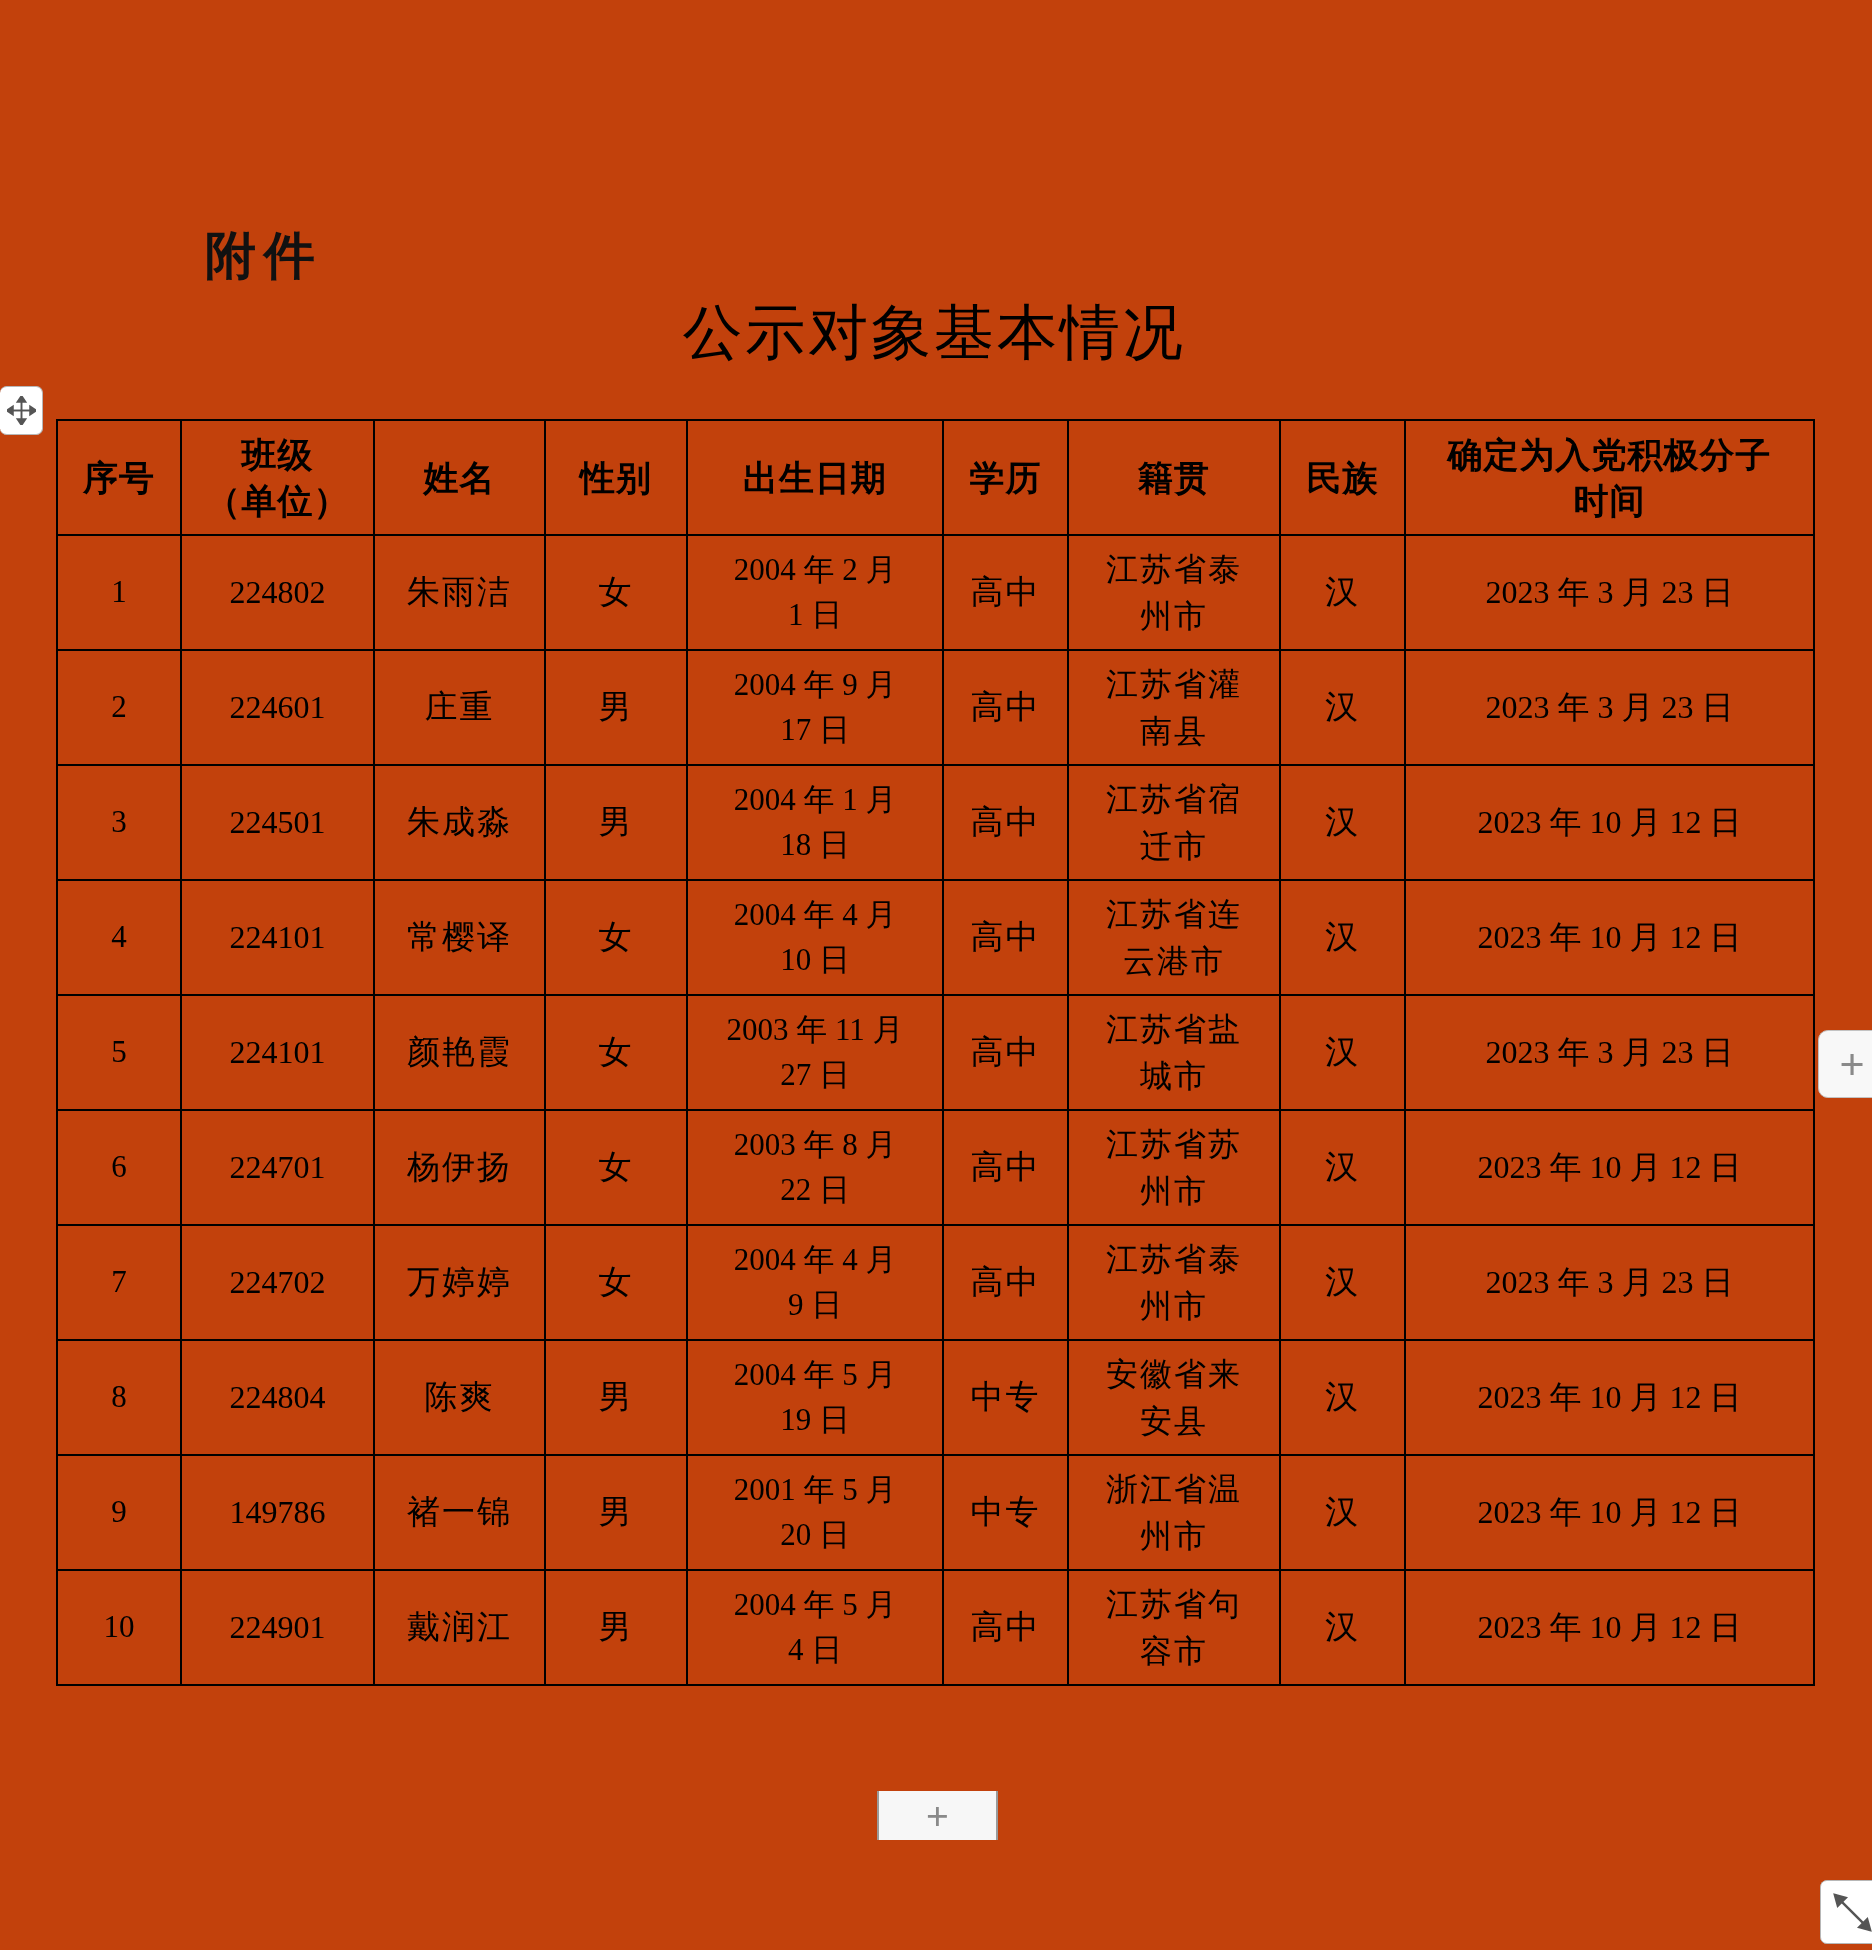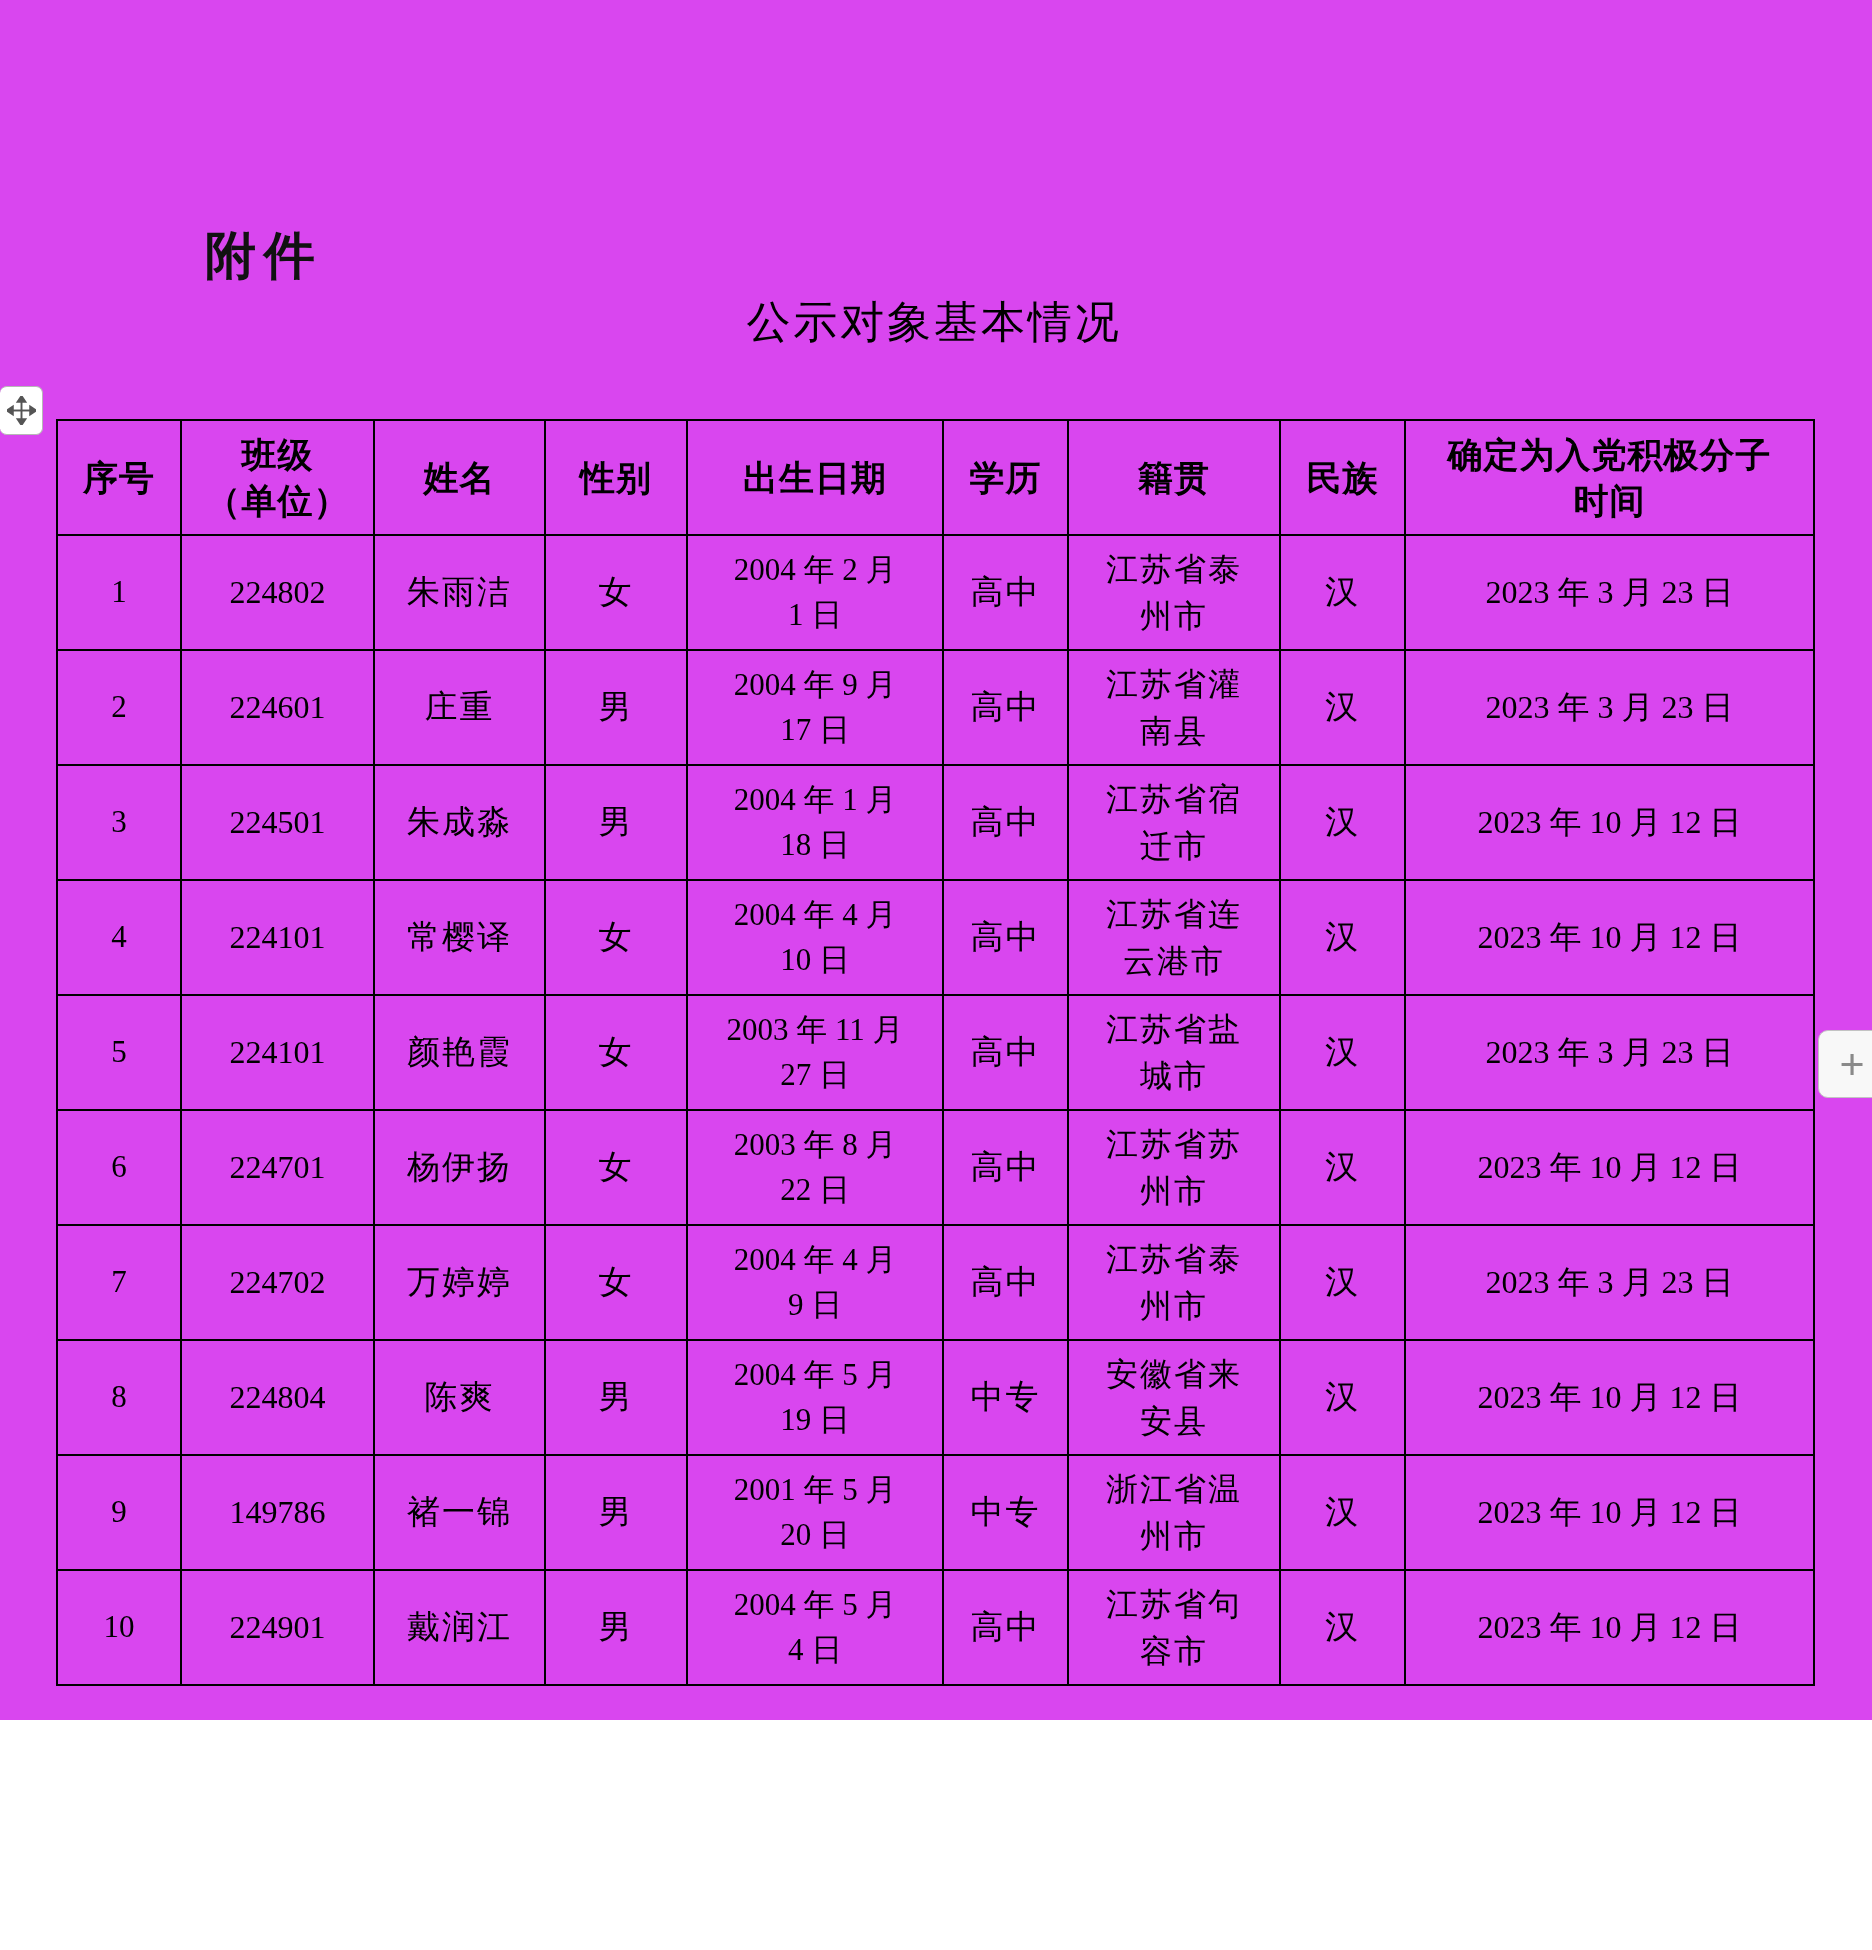--- a/index.html
+++ b/index.html
@@ -1,22 +1,22 @@
 <!DOCTYPE html>
 <html><head>
 <meta charset="utf-8">
 <style>
   html,body{margin:0;padding:0;background:#ffffff;}
-  .canvas{position:relative;width:1872px;height:1720px;background:#d946ef;overflow:hidden;
+  .canvas{position:relative;width:1872px;height:1950px;background:#c2410c;overflow:hidden;
           font-family:"Liberation Serif","DejaVu Serif",serif;color:#000;}
 
   .attachment{position:absolute;left:205px;top:222px;font-family:"Liberation Sans","DejaVu Sans",sans-serif;
               font-weight:600;font-size:51px;letter-spacing:7.8px;color:#111;}
   .doc-title{position:absolute;left:56px;top:293px;width:1756px;text-align:center;
-             font-size:44px;letter-spacing:2.9px;color:#000;}
+             font-size:60px;letter-spacing:2.9px;color:#000;}
 
   table.main-table{position:absolute;left:56px;top:419px;width:1756px;
                    border-collapse:collapse;table-layout:fixed;border:2.9px solid #000;padding-left:40px;}
   .main-table th,.main-table td{border:2px solid #000;border-top-width:2.9px;border-bottom-width:2.9px;
                    text-align:center;vertical-align:middle;padding:0 3.9px;overflow:hidden;}
   .main-table thead th{height:113px;font-family:"Liberation Sans","DejaVu Sans",sans-serif;
                    font-weight:700;font-size:35px;line-height:1.3;letter-spacing:1px;}
   .main-table tbody td{height:113px;font-size:32px;line-height:1.45;}
   .main-table tbody td.c0{font-size:31px;}
   .main-table tbody td.c2,.main-table tbody td.c3,

